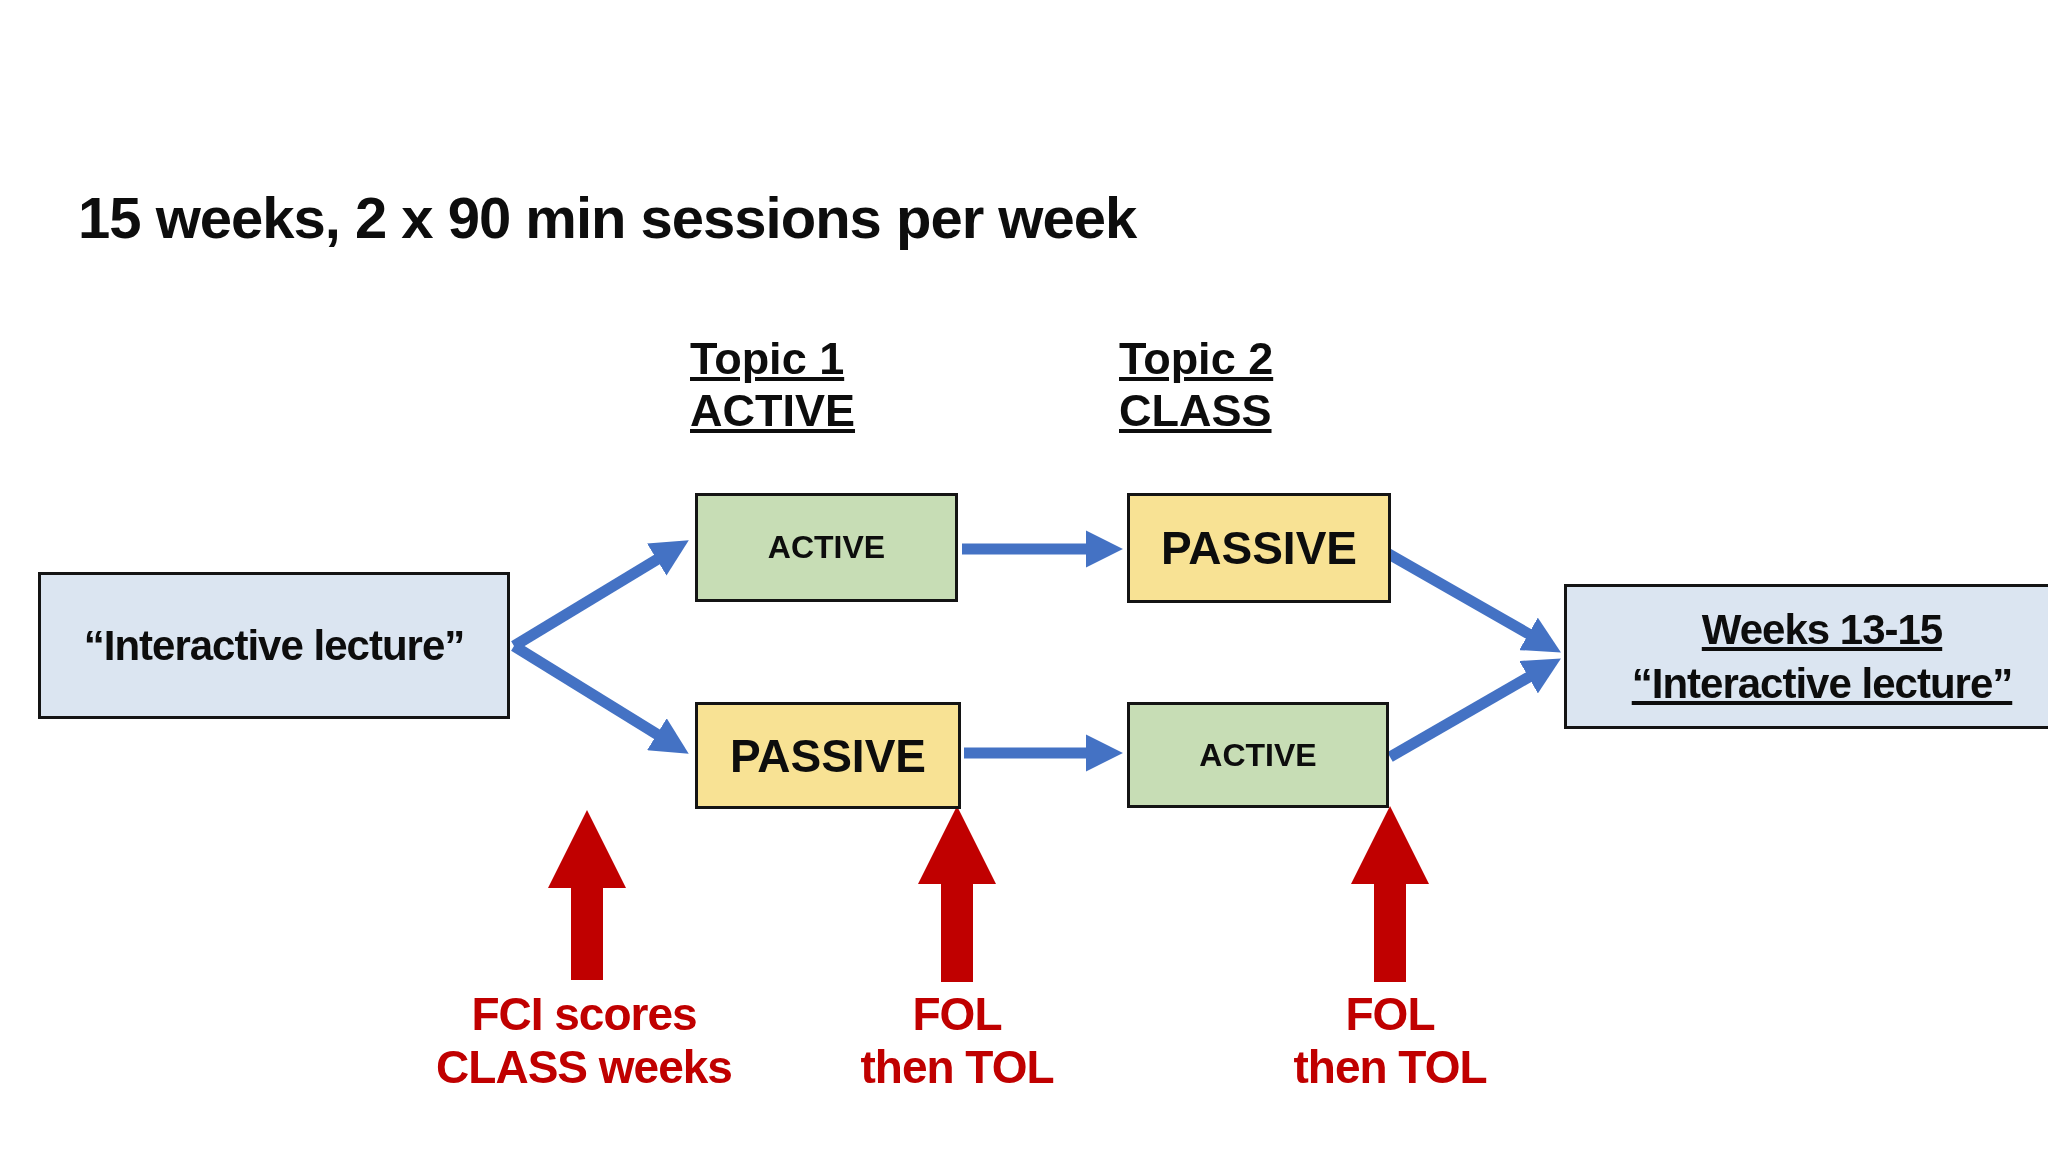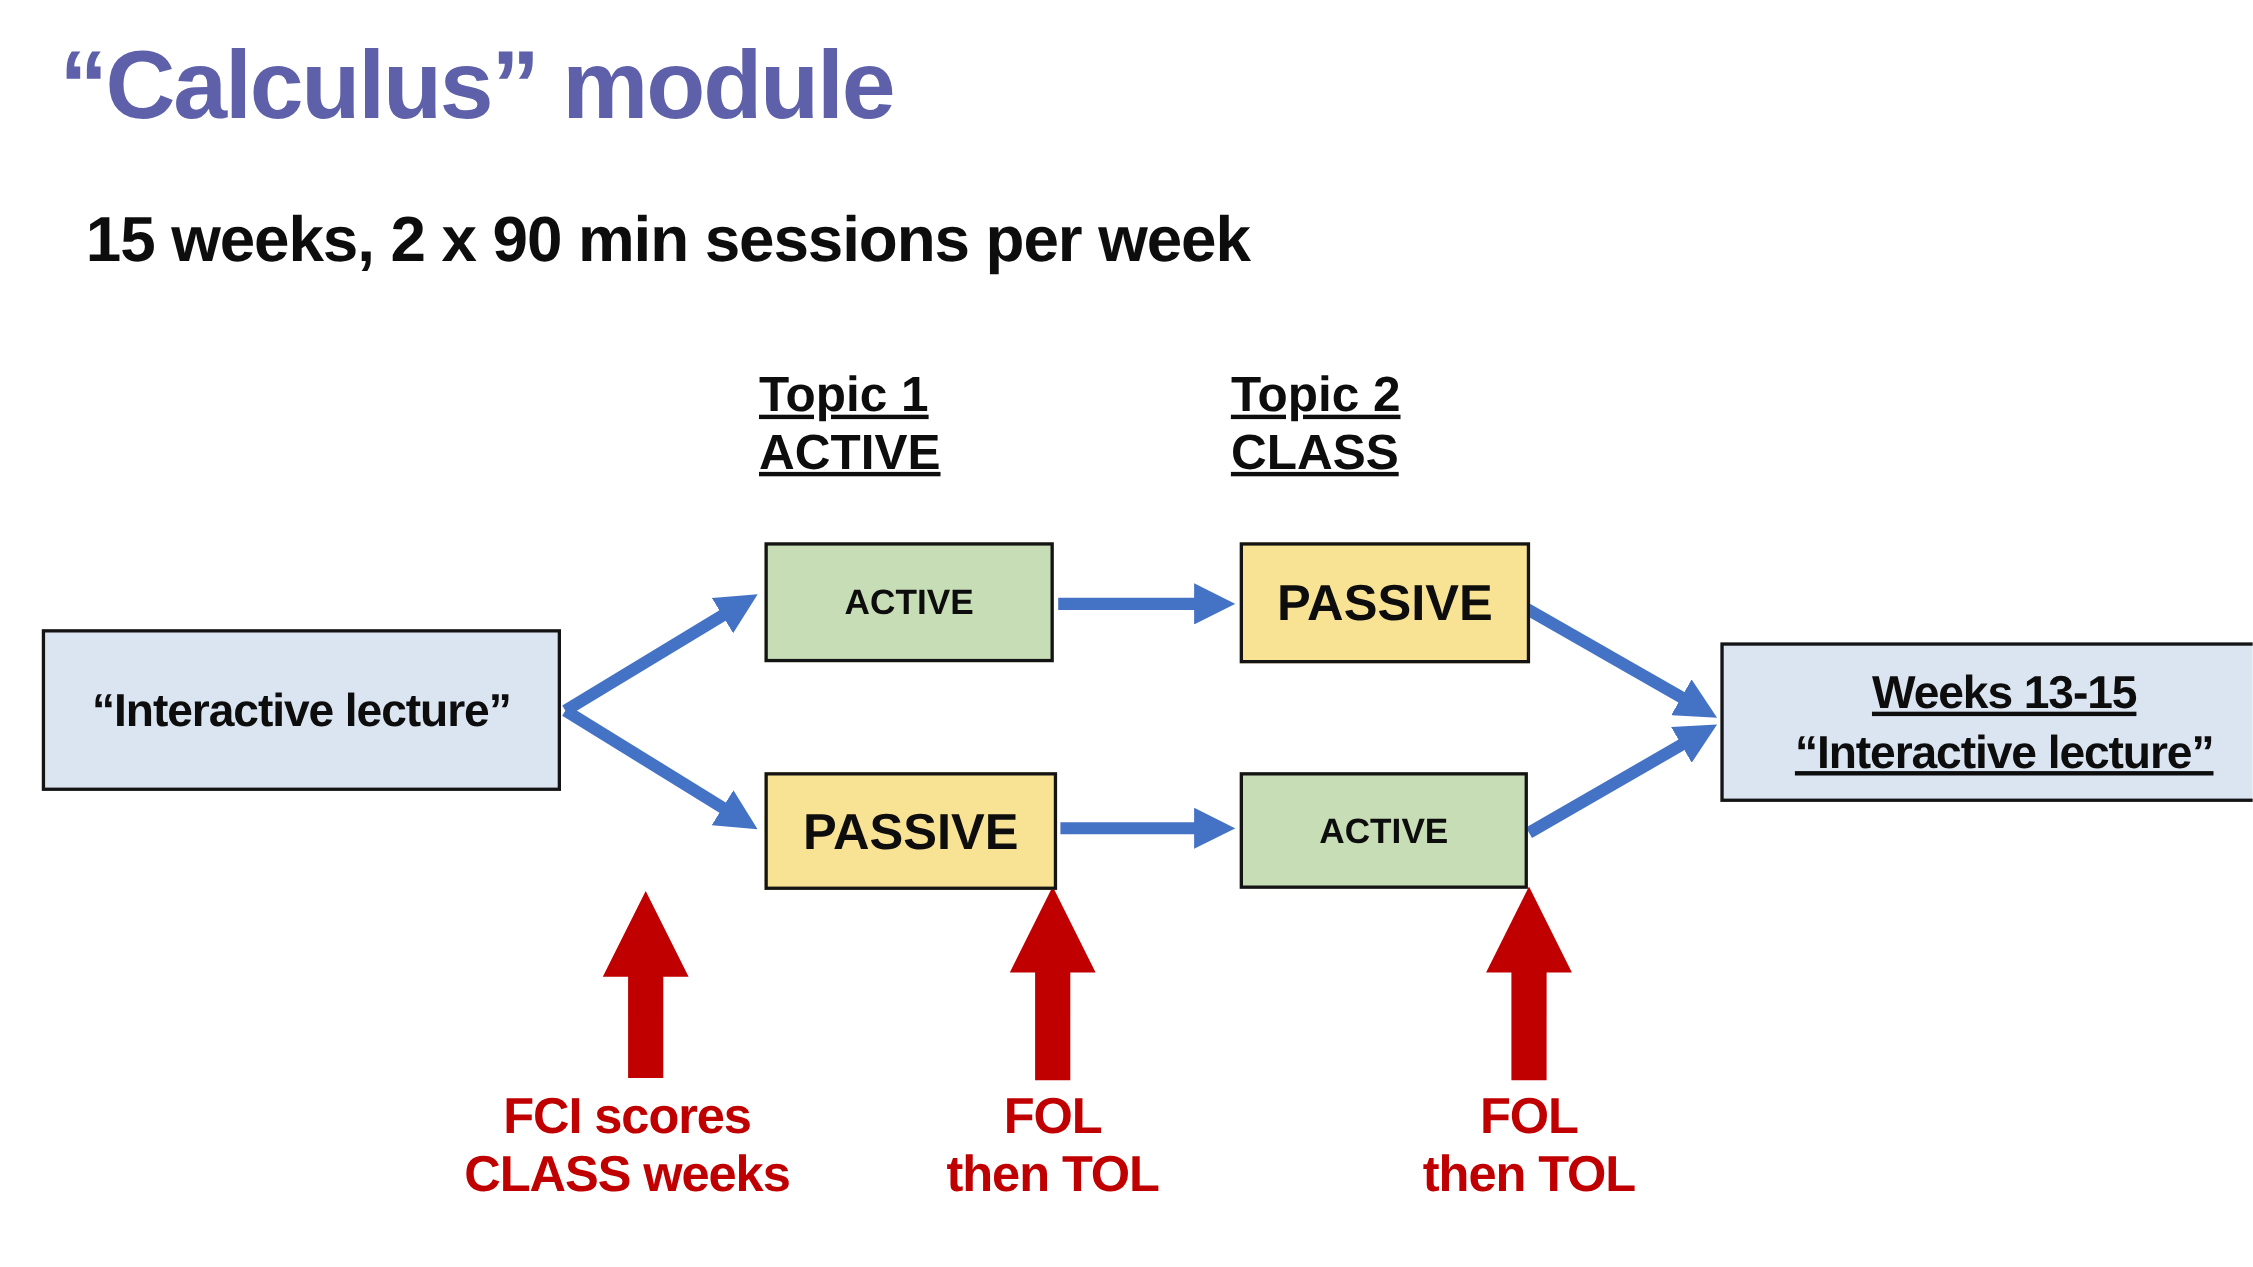--- a/index.html
+++ b/index.html
@@ -37,30 +37,29 @@
   #box-active-bottom{left:1127px;top:702px;width:262px;height:106px;}
   #box-end{left:1564px;top:584px;width:516px;height:145px;text-decoration:underline;}
   #arrow-layer{left:0;top:0;pointer-events:none;}
   .blue-line{stroke:var(--flow-arrow-blue,#4472C4);stroke-width:11;fill:none;}
   .arrow-head{fill:var(--flow-arrow-blue,#4472C4);}
   .red-arrow{fill:var(--assessment-red,#C00000);}
   .annotation{
     top:988px;text-align:center;font-size:46px;line-height:53px;letter-spacing:-1px;
     color:var(--assessment-red,#C00000);
   }
-  #ann-1{left:350px;width:440px;text-align:center;}
+  #ann-1{left:364px;width:440px;text-align:center;}
   #ann-2{left:777px;width:360px;}
   #ann-3{left:1210px;width:360px;}
 </style>
 </head>
 <body>
 
 <div class="canvas">
 
-  <div class="abs title">“Calculus” module</div>
 
   <div class="abs subtitle">15 weeks, 2 x 90 min sessions per week</div>
 
   <div class="abs topic" id="topic1">
     <div>Topic 1</div>
     <div>ACTIVE</div>
   </div>
 
   <div class="abs topic" id="topic2">
     <div>Topic 2</div>

